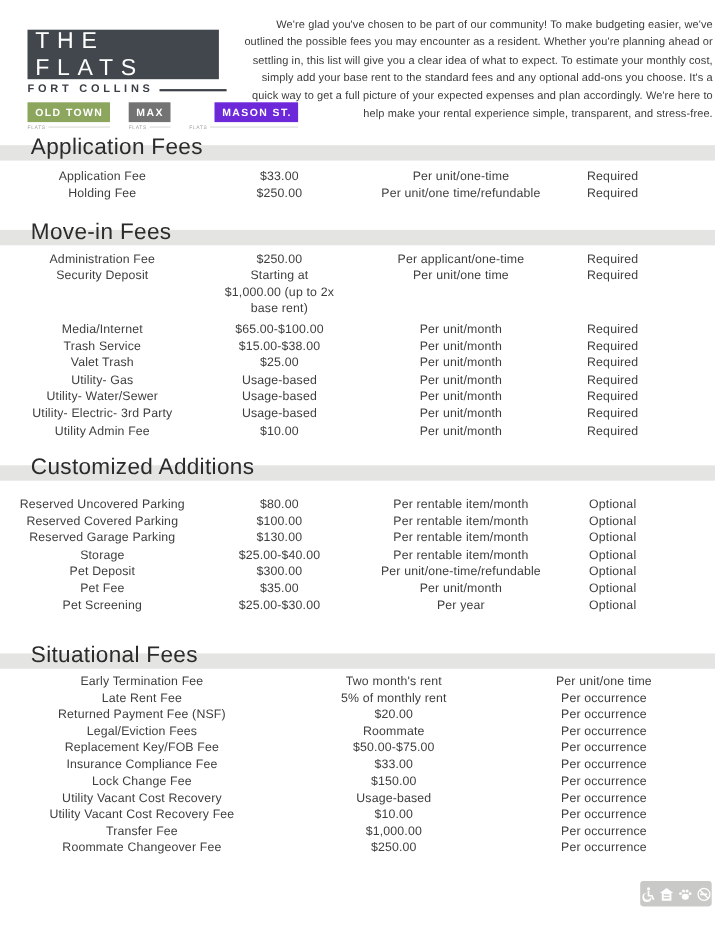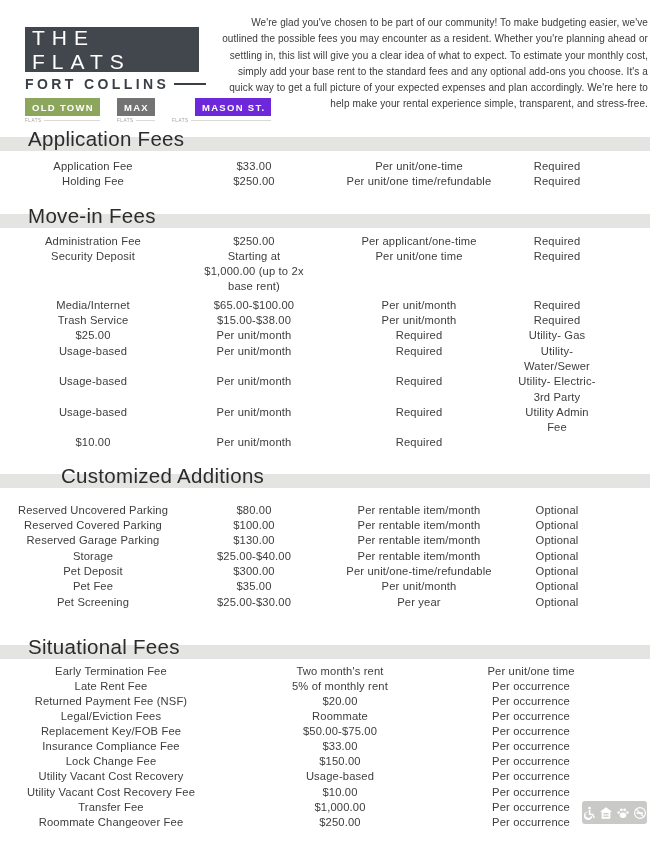--- a/index.html
+++ b/index.html
@@ -15,21 +15,21 @@
 
   
   .header-row { display:flex; padding-top:10px; }
   .logo-block { flex-shrink:0; width:181px; margin-left:25px; margin-top:17px; }
   .logo-box {
     width:174px; height:45px;
     display:flex; align-items:center; justify-content:center;
     color:#fff; font-size:21px; letter-spacing:7px; padding-left:7px;
   }
   .logo-sub { display:flex; align-items:center; margin-top:4px; width:181px; }
-  .logo-city { font-size:14px; font-weight:bold; letter-spacing:3.4px; color:#3a3f45; white-space:nowrap; }
+  .logo-city { font-size:10px; font-weight:bold; letter-spacing:3.4px; color:#3a3f45; white-space:nowrap; }
   .logo-line { flex:1; height:2px; background:#3a3f45; margin-left:5px; }
   .badges { display:flex; gap:17px; margin-top:6px; }
   .badge-wrap { display:flex; flex-direction:column; }
   .badge {
     color:#fff; font-size:9.5px; font-weight:bold; letter-spacing:1.3px;
     padding:4px 6px 3px 7px; white-space:nowrap; text-align:center;
   }
   .badge-sub { display:flex; align-items:center; margin-top:2px; }
   .badge-sub-label { font-size:4.5px; letter-spacing:0.6px; color:#a0a09e; }
   .badge-sub-line { flex:1; height:1px; background:#d9d9d7; margin-left:2px; }
@@ -44,33 +44,33 @@
   .fee-section { width:100%; }
   .sec-header { position:relative; height:26px; }
   .sec-band { position:absolute; left:0; right:0; bottom:1px; height:14px; background:#e4e4e2; }
   .sec-title {
     position:relative; z-index:1;
     font-size:20.5px; font-weight:normal; letter-spacing:0.3px;
     color:#2b2b2b; margin-left:28px; line-height:26px; white-space:nowrap;
   }
   .rows { display:grid; }
   .cols-4 { grid-template-columns:186px 136px 194px 82px; }
-  .cols-3 { grid-template-columns:222px 236px 146px; }
+  .cols-3 { grid-template-columns:222px 236px 146px;padding-left:18px; }
   .cell {
     display:flex; justify-content:center; align-items:flex-start;
     text-align:center; font-size:11.2px; line-height:15.3px;
     letter-spacing:0.15px; white-space:pre-line; color:#3d3d3d;
   }
   .cols-3 .cell { line-height:15.1px; }
 
   
   .s-0 .sec-header { margin-top:3px; }   .s-0 .rows { margin-top:7px; }
   .s-1 .sec-header { margin-top:13px; }  .s-1 .rows { margin-top:5px; }
   .s-2 .sec-header { margin-top:3px; }   .s-2 .rows { margin-top:3px; }
-  .s-3 .sec-header { margin-top:12px;padding-left:33px; }  .s-3 .rows { margin-top:14px; }
+  .s-3 .sec-header { margin-top:12px; }  .s-3 .rows { margin-top:14px; }
   .s-4 .sec-header { margin-top:24px; }  .s-4 .rows { margin-top:4px; }
 
   
   .footer-badge {
     position:absolute; top:801px; right:3px;
     width:65px; height:23px; border-radius:3px;
     display:flex; align-items:center; justify-content:center; gap:3px;
   }
   .footer-badge svg { display:block; }
 </style>
@@ -151,20 +151,21 @@
     <section class="fee-section s-2">
       <div class="rows cols-4">
         <div class="cell c0">Media/Internet</div>
         <div class="cell c1">$65.00-$100.00</div>
         <div class="cell c2">Per unit/month</div>
         <div class="cell c3">Required</div>
         <div class="cell c0">Trash Service</div>
         <div class="cell c1">$15.00-$38.00</div>
         <div class="cell c2">Per unit/month</div>
         <div class="cell c3">Required</div>
+        <div class="cell c0">Valet Trash</div>
         <div class="cell c1">$25.00</div>
         <div class="cell c2">Per unit/month</div>
         <div class="cell c3">Required</div>
         <div class="cell c0">Utility- Gas</div>
         <div class="cell c1">Usage-based</div>
         <div class="cell c2">Per unit/month</div>
         <div class="cell c3">Required</div>
         <div class="cell c0">Utility- Water/Sewer</div>
         <div class="cell c1">Usage-based</div>
         <div class="cell c2">Per unit/month</div>

